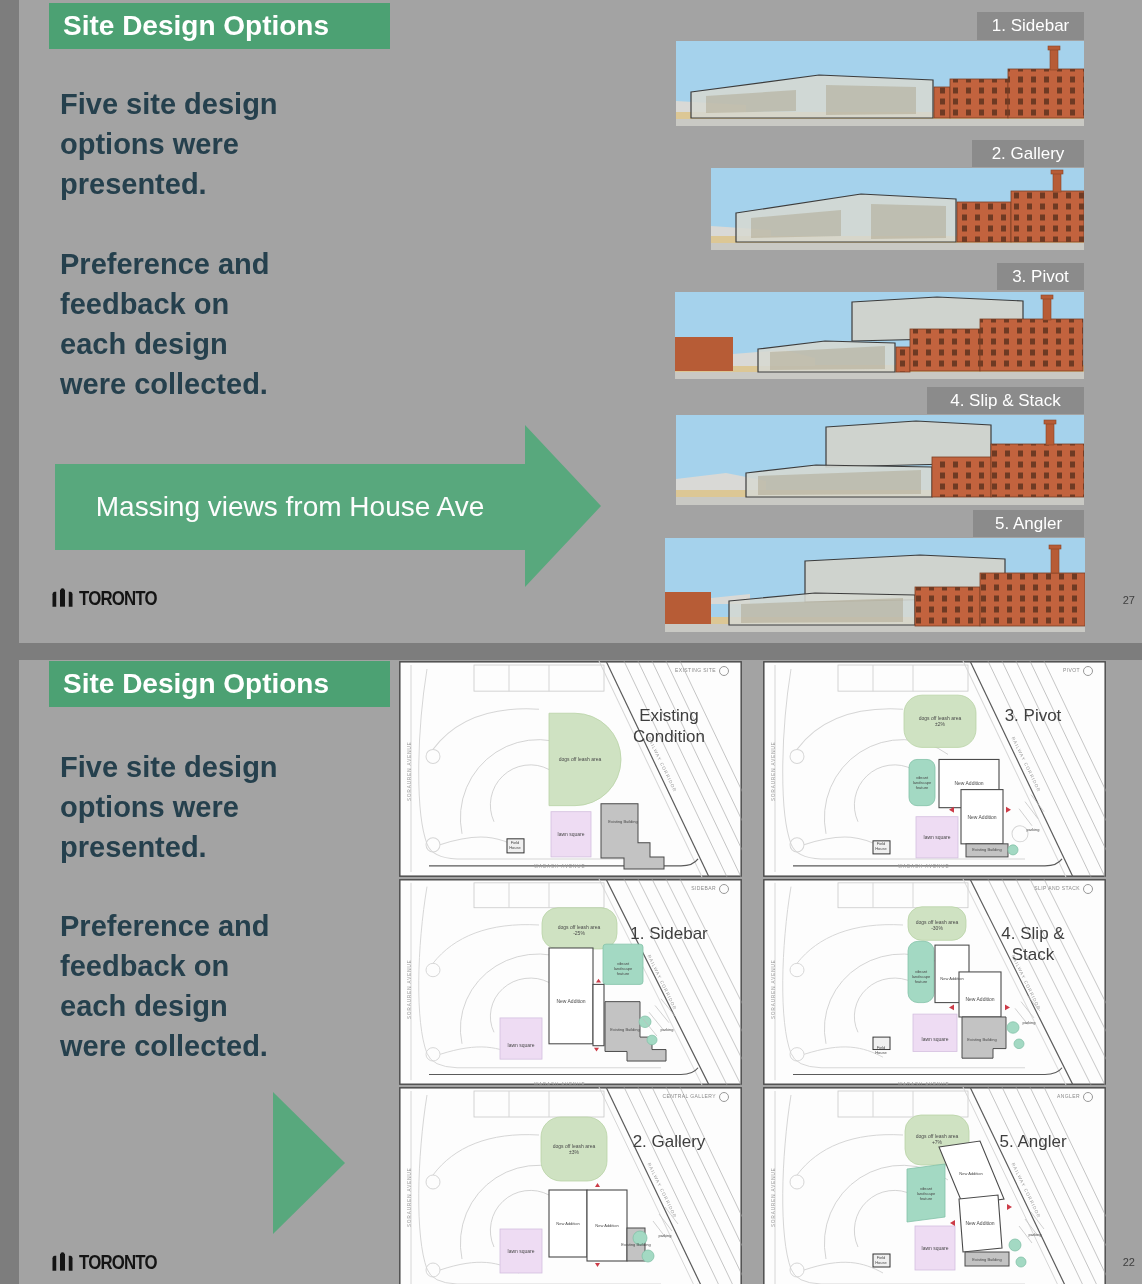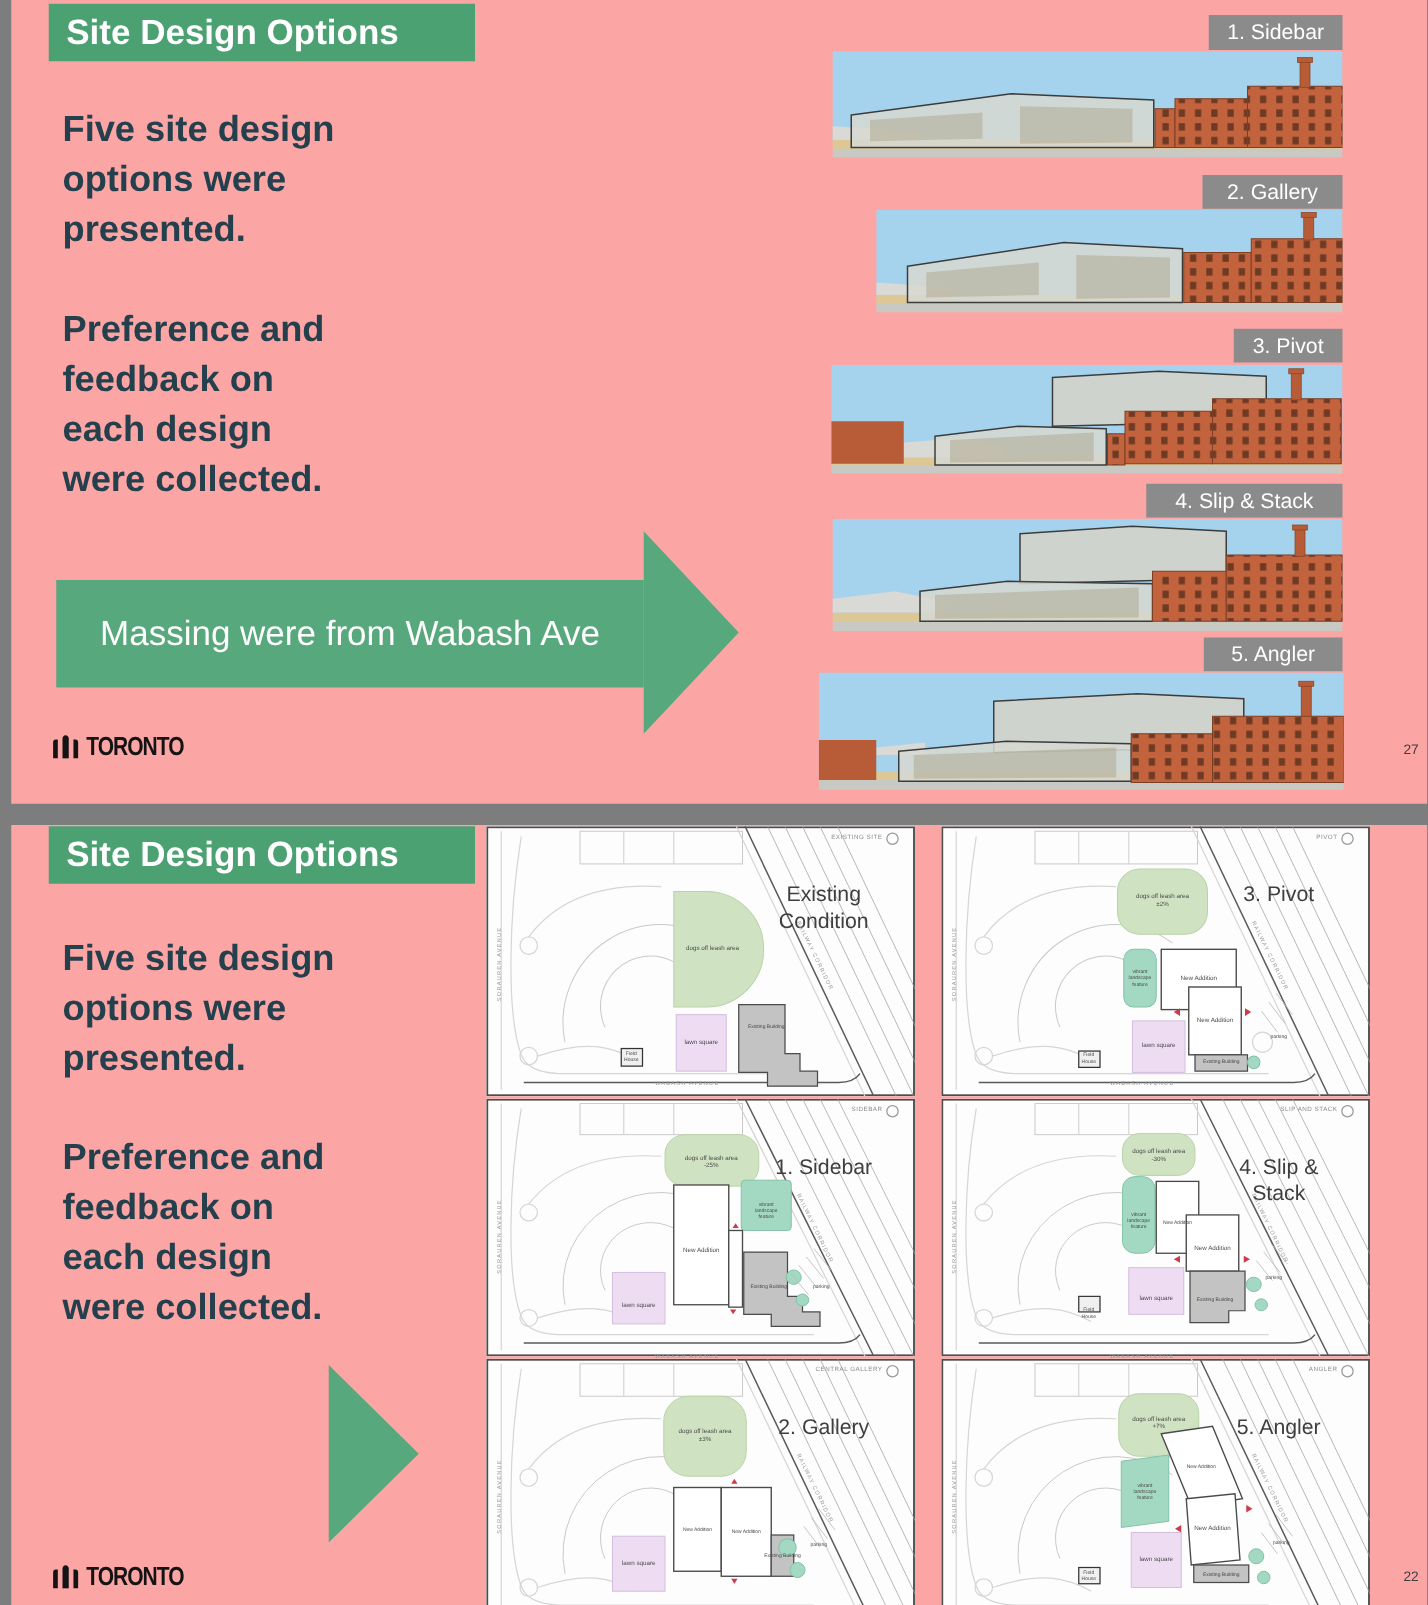--- a/index.html
+++ b/index.html
@@ -1,18 +1,18 @@
 <!DOCTYPE html>
 <html><head>
 <meta charset="utf-8">
 <style>
   html,body{margin:0;padding:0;background:#7d7d7d;}
   .page{position:relative;width:1142px;height:1284px;background:#7d7d7d;overflow:hidden;
         font-family:"Liberation Sans",sans-serif;}
-  .slide{position:absolute;left:9px;right:0;background:#fca5a5;padding-left:20px;}
+  .slide{position:absolute;left:19px;right:0;background:#a3a3a3;padding-left:20px;}
   #slide27{top:0;height:643px;}
   #slide28{top:660px;height:624px;overflow:hidden;}
 
   .hdr{position:absolute;left:30px;top:3px;width:341px;height:46px;background:#4ca173;
        color:#fff;font-size:28px;font-weight:bold;display:flex;align-items:center;
        padding-left:14px;box-sizing:border-box;}
   .para{position:absolute;left:41px;color:#25404d;font-size:29px;font-weight:bold;
         line-height:40px;white-space:pre-line;}
   .arrow-shaft{position:absolute;background:#58a87d;display:flex;align-items:center;
         justify-content:center;color:#fdfdfd;}
@@ -77,21 +77,21 @@
     <div class="hdr">Site Design Options</div>
     <div class="para" style="top:84px;">Five site design
 options were
 presented.</div>
     <div class="para" style="top:244px;">Preference and
 feedback on
 each design
 were collected.</div>
 
     <div class="arrow-shaft" style="left:36px;top:464px;width:470px;height:86px;">
-      <span class="arrow-text">Massing were from Wabash Ave</span>
+      <span class="arrow-text">Massing views from House Ave</span>
     </div>
     <div class="arrow-head" style="left:506px;top:425px;border-width:81px 0 81px 76px;border-color:transparent transparent transparent #58a87d;"></div>
 
     <div class="mlabel" style="left:958px;top:12px;width:107px;height:28px;">1. Sidebar</div>
     <div class="mlabel" style="left:953px;top:140px;width:112px;height:27px;">2. Gallery</div>
     <div class="mlabel" style="left:978px;top:263px;width:87px;height:27px;">3. Pivot</div>
     <div class="mlabel" style="left:908px;top:387px;width:157px;height:27px;">4. Slip &amp; Stack</div>
     <div class="mlabel" style="left:954px;top:510px;width:111px;height:27px;">5. Angler</div>
 
     <svg class="mimg" style="left:657px;top:41px;" width="408" height="85" viewBox="0 0 408 85">

